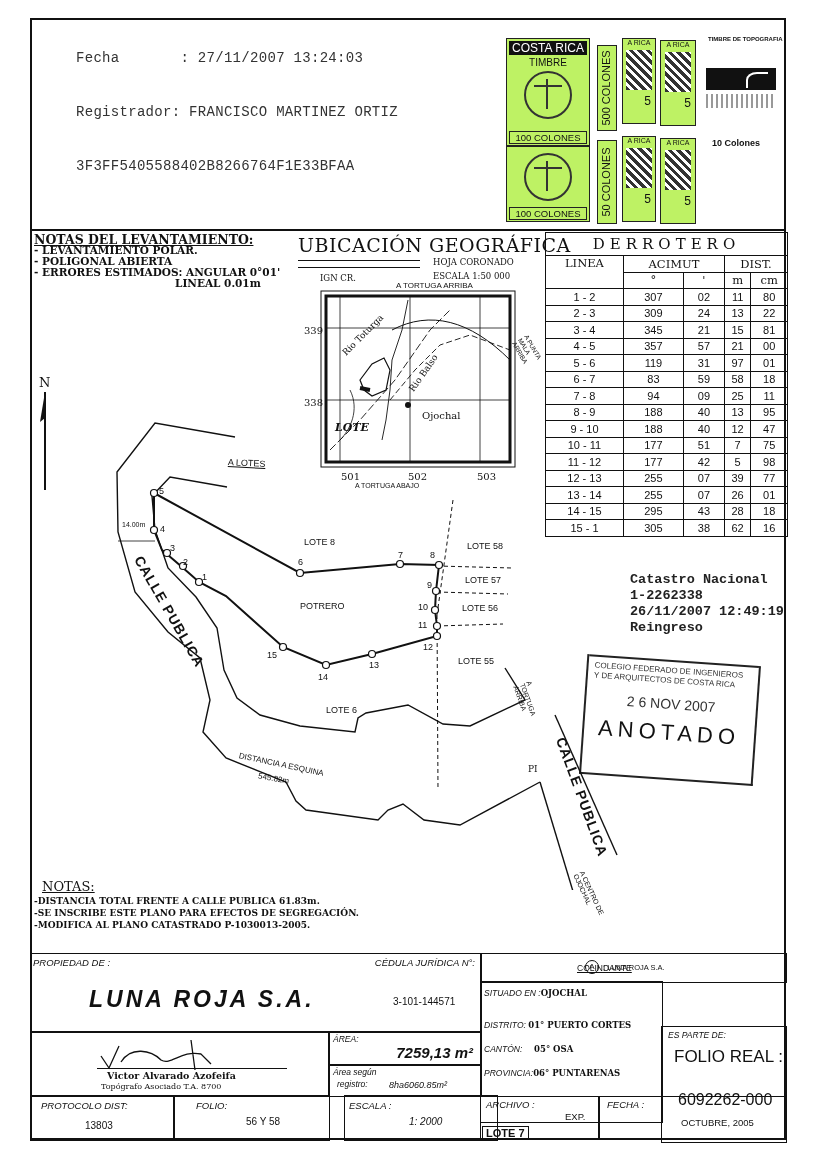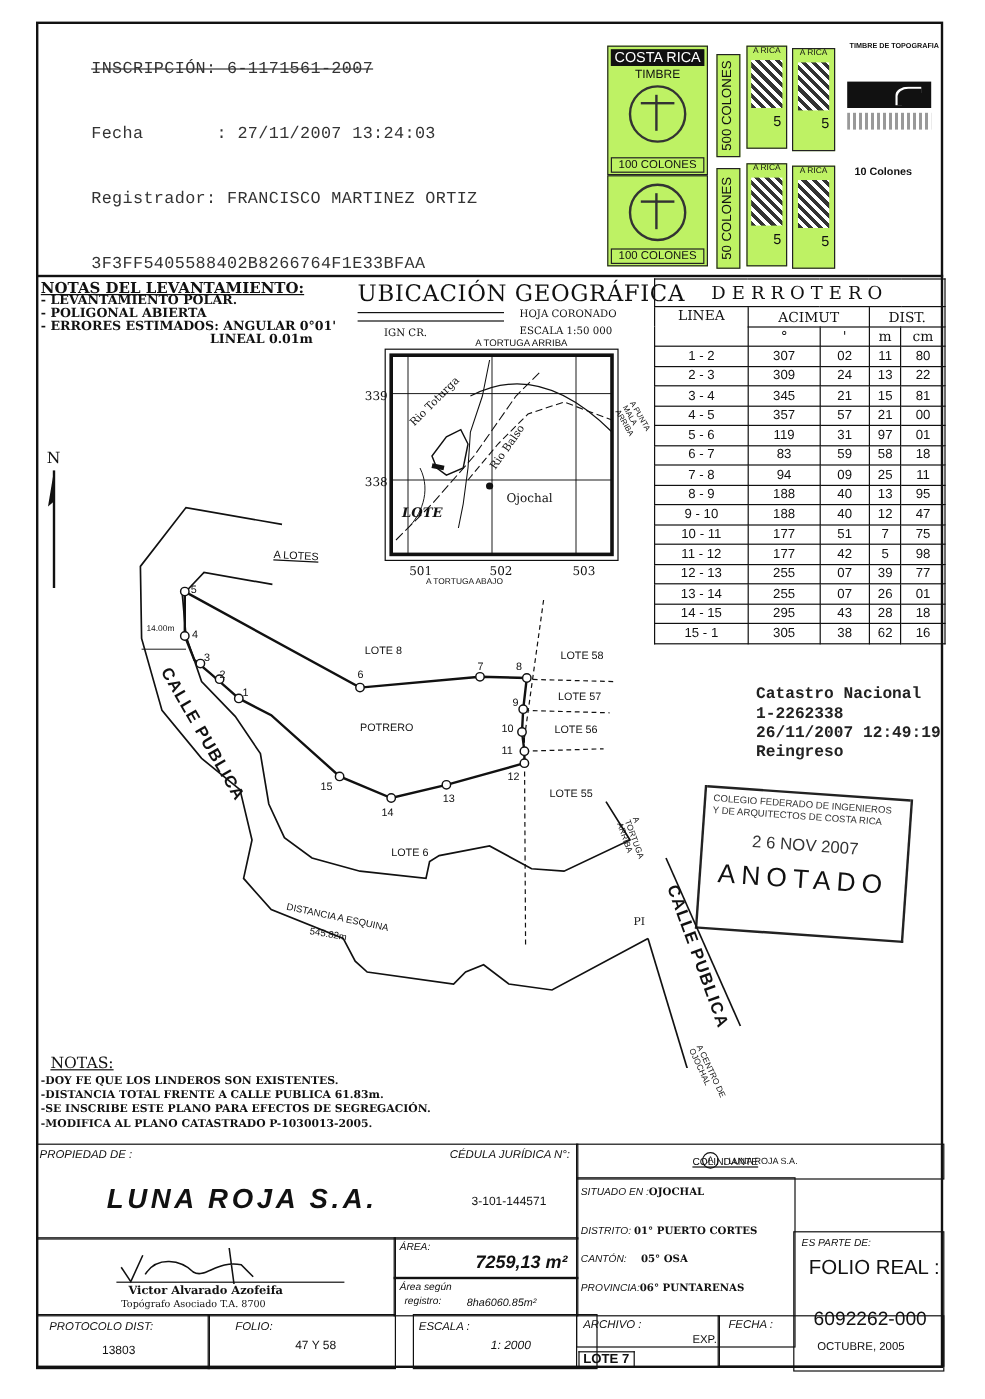--- a/index.html
+++ b/index.html
@@ -22,21 +22,20 @@
   .lbl{position:absolute;font-size:9.5px;font-style:italic;}
   .lotlbl{position:absolute;font-size:9px;}
 </style>
 </head>
 <body>
 
 <div class="sheet"></div>
 <div class="hr" style="left:30px;top:229px;width:756px;height:2px;"></div>
 
 <div class="reg mono">
-  <div class="strike">INSCRIPCIÓN: 6-1171561-2007</div>
   <div>Fecha       : 27/11/2007 13:24:03</div>
   <div>Registrador: FRANCISCO MARTINEZ ORTIZ</div>
   <div>3F3FF5405588402B8266764F1E33BFAA</div>
 </div>
 
 <div>
   <div class="stamp" style="left:506px;top:38px;width:84px;height:108px;">
     <div style="background:#111;color:#fff;font-size:12px;text-align:center;margin:2px;">COSTA RICA</div>
     <div style="font-size:10px;text-align:center;">TIMBRE</div>
     <div style="width:44px;height:44px;border:2px solid #333;border-radius:50%;margin:3px auto;position:relative;">
@@ -339,21 +338,20 @@
 <div class="lotlbl" style="left:427px;top:580px;">9</div>
 <div class="lotlbl" style="left:418px;top:602px;">10</div>
 <div class="lotlbl" style="left:418px;top:620px;">11</div>
 <div class="lotlbl" style="left:423px;top:642px;">12</div>
 <div class="lotlbl" style="left:369px;top:660px;">13</div>
 <div class="lotlbl" style="left:318px;top:672px;">14</div>
 <div class="lotlbl" style="left:267px;top:650px;">15</div>
 
 <div class="abs serif" style="left:34px;top:881px;font-size:9px;line-height:12px;font-weight:bold;">
   <div style="font-size:13px;font-weight:normal;text-decoration:underline;margin-left:8px;margin-bottom:2px;">NOTAS:</div>
-  <div>-DOY FE QUE LOS LINDEROS SON EXISTENTES.</div>
   <div>-DISTANCIA TOTAL FRENTE A CALLE PUBLICA 61.83m.</div>
   <div>-SE INSCRIBE ESTE PLANO PARA EFECTOS DE SEGREGACIÓN.</div>
   <div>-MODIFICA AL PLANO CATASTRADO P-1030013-2005.</div>
 </div>
 
 <div>
   <div class="tb" style="left:30px;top:953px;width:452px;height:80px;">
     <div class="lbl" style="left:2px;top:3px;">PROPIEDAD DE :</div>
     <div class="lbl" style="right:6px;top:3px;">CÉDULA JURÍDICA N°:</div>
     <div class="abs" style="left:58px;top:32px;font-size:23px;font-weight:900;font-style:italic;letter-spacing:3px;">LUNA ROJA S.A.</div>
@@ -375,21 +373,21 @@
     <div class="lbl" style="left:4px;top:2px;font-size:8.5px;">Área según</div>
     <div class="lbl" style="left:8px;top:14px;font-size:8.5px;">registro:</div>
     <div class="lbl" style="left:60px;top:15px;font-size:9px;">8ha6060.85m²</div>
   </div>
   <div class="tb" style="left:30px;top:1095px;width:145px;height:46px;">
     <div class="lbl" style="left:10px;top:4px;">PROTOCOLO DIST:</div>
     <div class="abs" style="left:54px;top:24px;font-size:10px;">13803</div>
   </div>
   <div class="tb" style="left:173px;top:1095px;width:157px;height:46px;">
     <div class="lbl" style="left:22px;top:4px;">FOLIO:</div>
-    <div class="abs" style="left:72px;top:20px;font-size:10px;">47 Y 58</div>
+    <div class="abs" style="left:72px;top:20px;font-size:10px;">56 Y 58</div>
   </div>
   <div class="tb" style="left:344px;top:1095px;width:154px;height:46px;">
     <div class="lbl" style="left:4px;top:4px;">ESCALA :</div>
     <div class="abs" style="left:64px;top:20px;font-size:10px;font-style:italic;">1: 2000</div>
   </div>
   <div class="tb" style="left:480px;top:953px;width:307px;height:30px;">
     <div class="abs" style="left:48px;top:9px;font-size:8.5px;text-decoration:underline;margin-left:48px;">COLINDANTE</div>
     <div class="abs" style="left:104px;top:6px;width:12px;height:12px;border:1.3px solid #111;border-radius:50%;font-size:8px;text-align:center;line-height:12px;">A</div>
     <div class="abs" style="left:122px;top:9px;font-size:7.5px;">: LUNA ROJA S.A.</div>
   </div>
@@ -399,20 +397,20 @@
     <div class="abs" style="left:3px;top:62px;font-size:8.5px;font-style:italic;"><span>CANTÓN:</span>&nbsp;&nbsp;&nbsp;&nbsp; <span class="serif" style="font-weight:bold;font-style:normal;">05° OSA</span></div>
     <div class="abs" style="left:3px;top:86px;font-size:8.5px;font-style:italic;"><span>PROVINCIA:</span><span class="serif" style="font-weight:bold;font-style:normal;">06° PUNTARENAS</span></div>
   </div>
   <div class="tb" style="left:661px;top:981px;width:126px;height:117px;margin-top:45px;">
     <div class="lbl" style="left:6px;top:3px;font-size:8.5px;">ES PARTE DE:</div>
     <div class="abs" style="left:12px;top:20px;font-size:17px;">FOLIO REAL :</div>
     <div class="abs" style="left:16px;top:64px;font-size:16px;">6092262-000</div>
   </div>
   <div class="tb" style="left:480px;top:1096px;width:120px;height:44px;">
     <div class="lbl" style="left:5px;top:2px;">ARCHIVO :</div>
-    <div class="lbl" style="left:96px;top:14px;font-style:normal;">EXP.</div>
+    <div class="lbl" style="left:84px;top:14px;font-style:normal;">EXP.</div>
     <div class="abs" style="left:1px;bottom:0;border:1.3px solid #111;border-bottom:none;padding:0 3px;font-size:11px;font-weight:bold;">LOTE 7</div>
   </div>
   <div class="tb" style="left:598px;top:1096px;width:189px;height:43px;">
     <div class="lbl" style="left:8px;top:2px;">FECHA :</div>
     <div class="abs" style="left:82px;top:20px;font-size:9.5px;">OCTUBRE, 2005</div>
   </div>
 </div>
 
 </body></html>

